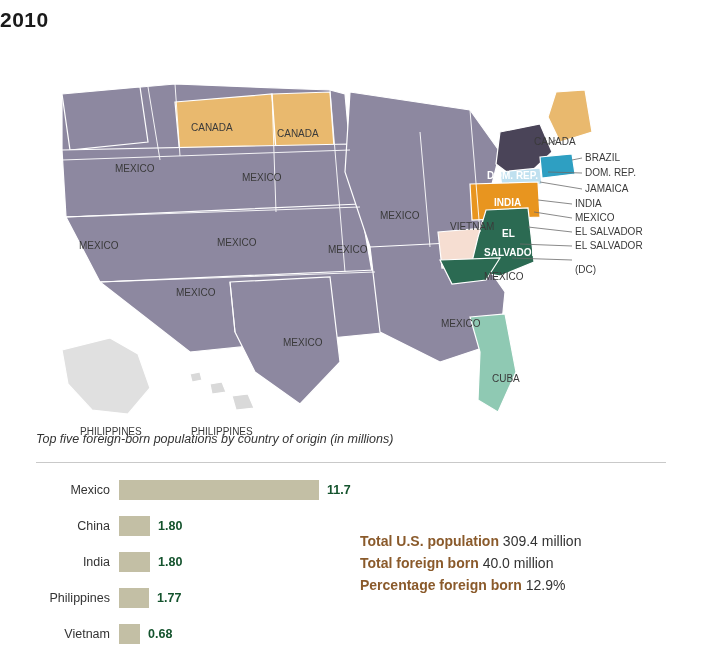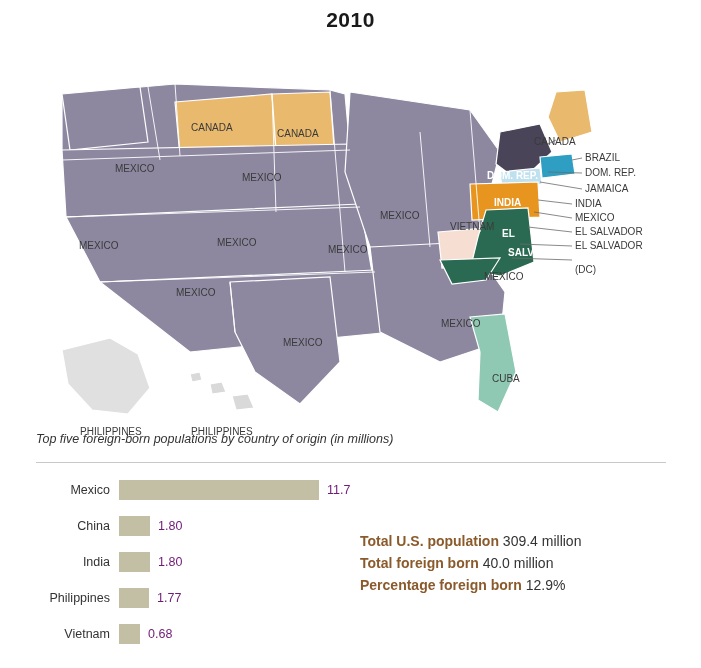--- a/index.html
+++ b/index.html
@@ -9,21 +9,21 @@
   }
   body {
     width: 701px;
     height: 668px;
     font-family: "Liberation Sans", sans-serif;
     color: #333333;
     position: relative;
     overflow: hidden;
   }
   #title {
-    text-align: center;
+    text-align: left;
     font-size: 21px;
     font-weight: bold;
     color: #1a1a1a;
     padding-top: 8px;
     letter-spacing: 0.5px;
   }
   #map-wrap {
     position: relative;
     width: 655px;
     height: 400px;
@@ -89,23 +89,24 @@
   .bar-track {
     display: flex;
     align-items: center;
   }
   .bar-rect {
     height: 20px;
     background: #c3bfa5;
   }
   .bar-val {
     font-size: 12.5px;
-    color: #701a75;
+    color: #14532d;
     padding-left: 8px;
     white-space: nowrap;
+    font-weight: bold;
   }
   #stats {
     position: absolute;
     left: 360px;
     top: 530px;
     font-size: 14px;
     line-height: 22px;
     color: #333333;
   }
   .stat-label {
@@ -189,21 +190,21 @@
   <div class="map-label" style="left:328px;top:212px">MEXICO</div>
   <div class="map-label" style="left:176px;top:255px">MEXICO</div>
   <div class="map-label" style="left:283px;top:305px">MEXICO</div>
   <div class="map-label" style="left:484px;top:239px">MEXICO</div>
   <div class="map-label" style="left:441px;top:286px">MEXICO</div>
   <div class="map-label" style="left:534px;top:104px">CANADA</div>
   <div class="map-label white" style="left:487px;top:138px">DOM. REP.</div>
   <div class="map-label white" style="left:494px;top:165px">INDIA</div>
   <div class="map-label" style="left:450px;top:189px">VIETNAM</div>
   <div class="map-label white" style="left:502px;top:196px">EL</div>
-  <div class="map-label white" style="left:508px;top:215px">SALVADOR</div>
+  <div class="map-label white" style="left:484px;top:215px">SALVADOR</div>
   <div class="map-label" style="left:492px;top:341px">CUBA</div>
   <div class="map-label" style="left:80px;top:394px">PHILIPPINES</div>
   <div class="map-label" style="left:191px;top:394px">PHILIPPINES</div>
 
   <div class="callout-label" style="left:585px;top:120px">BRAZIL</div>
   <div class="callout-label" style="left:585px;top:135px">DOM. REP.</div>
   <div class="callout-label" style="left:585px;top:151px">JAMAICA</div>
   <div class="callout-label" style="left:575px;top:166px">INDIA</div>
   <div class="callout-label" style="left:575px;top:180px">MEXICO</div>
   <div class="callout-label" style="left:575px;top:194px">EL SALVADOR</div>

